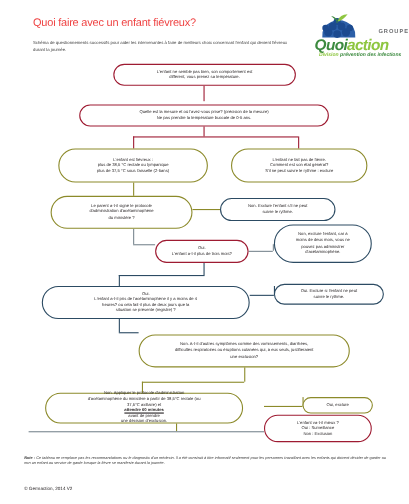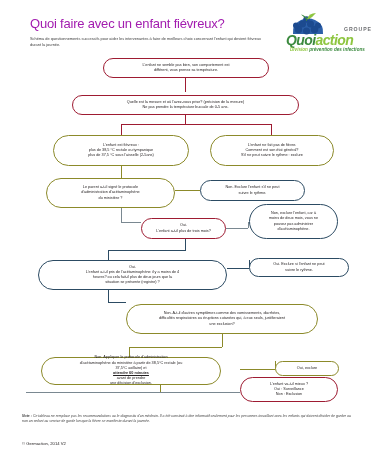--- a/index.html
+++ b/index.html
@@ -13,22 +13,22 @@
     position: relative;
     font-family: "Liberation Sans", sans-serif;
     color: #231f20;
     overflow: hidden;
   }
 
   
   #header { position: absolute; left: 0; top: 0; width: 372px; height: 58px; }
   #title {
     position: absolute; left: 30px; top: 16px;
-    font-size: 13px; font-weight: 400; letter-spacing: -0.2px;
-    color: #a21caf; white-space: nowrap;
+    font-size: 10px; font-weight: 400; letter-spacing: -0.2px;
+    color: #ef4444; white-space: nowrap;
   }
   #subtitle {
     position: absolute; left: 30px; top: 36px; width: 243px;
     font-size: 3.9px; line-height: 6.3px; color: #3b3b3b;
   }
 
   
   #logo { position: absolute; left: 286px; top: 12px; width: 84px; height: 42px; }
   #logo-mark { position: absolute; left: 4px; top: 0px; width: 36px; height: 24px; }
   #logo-word {

